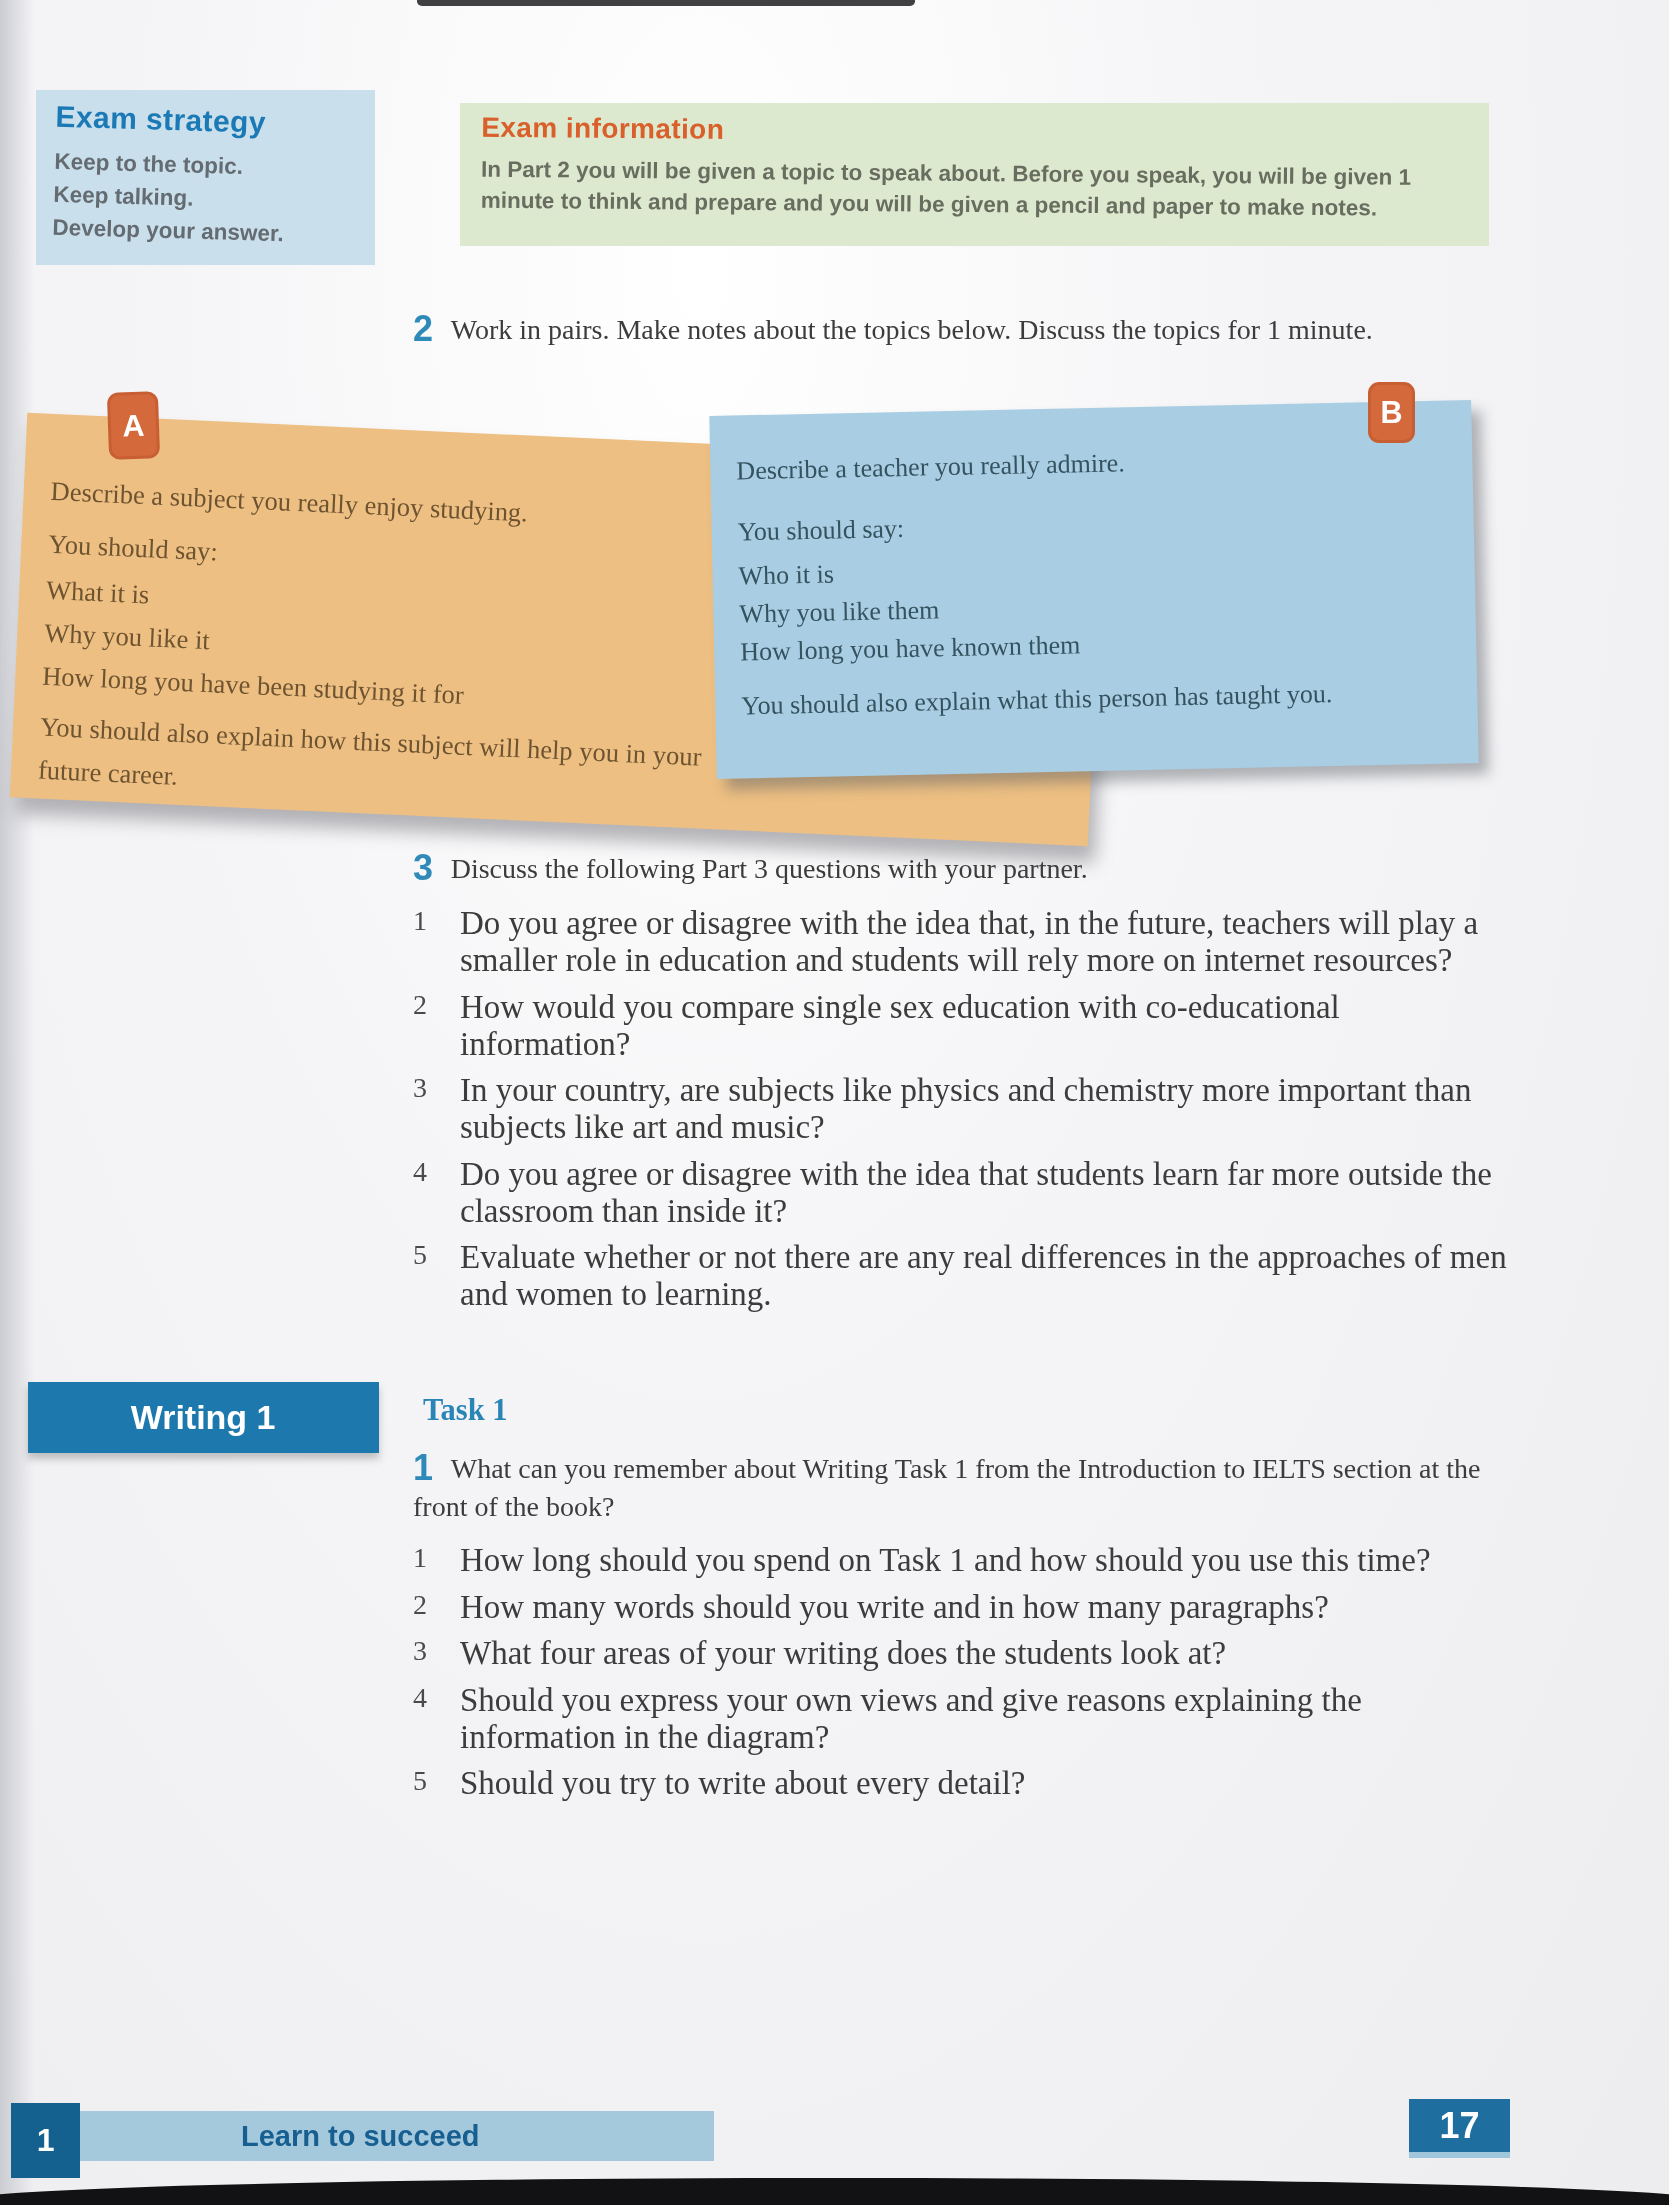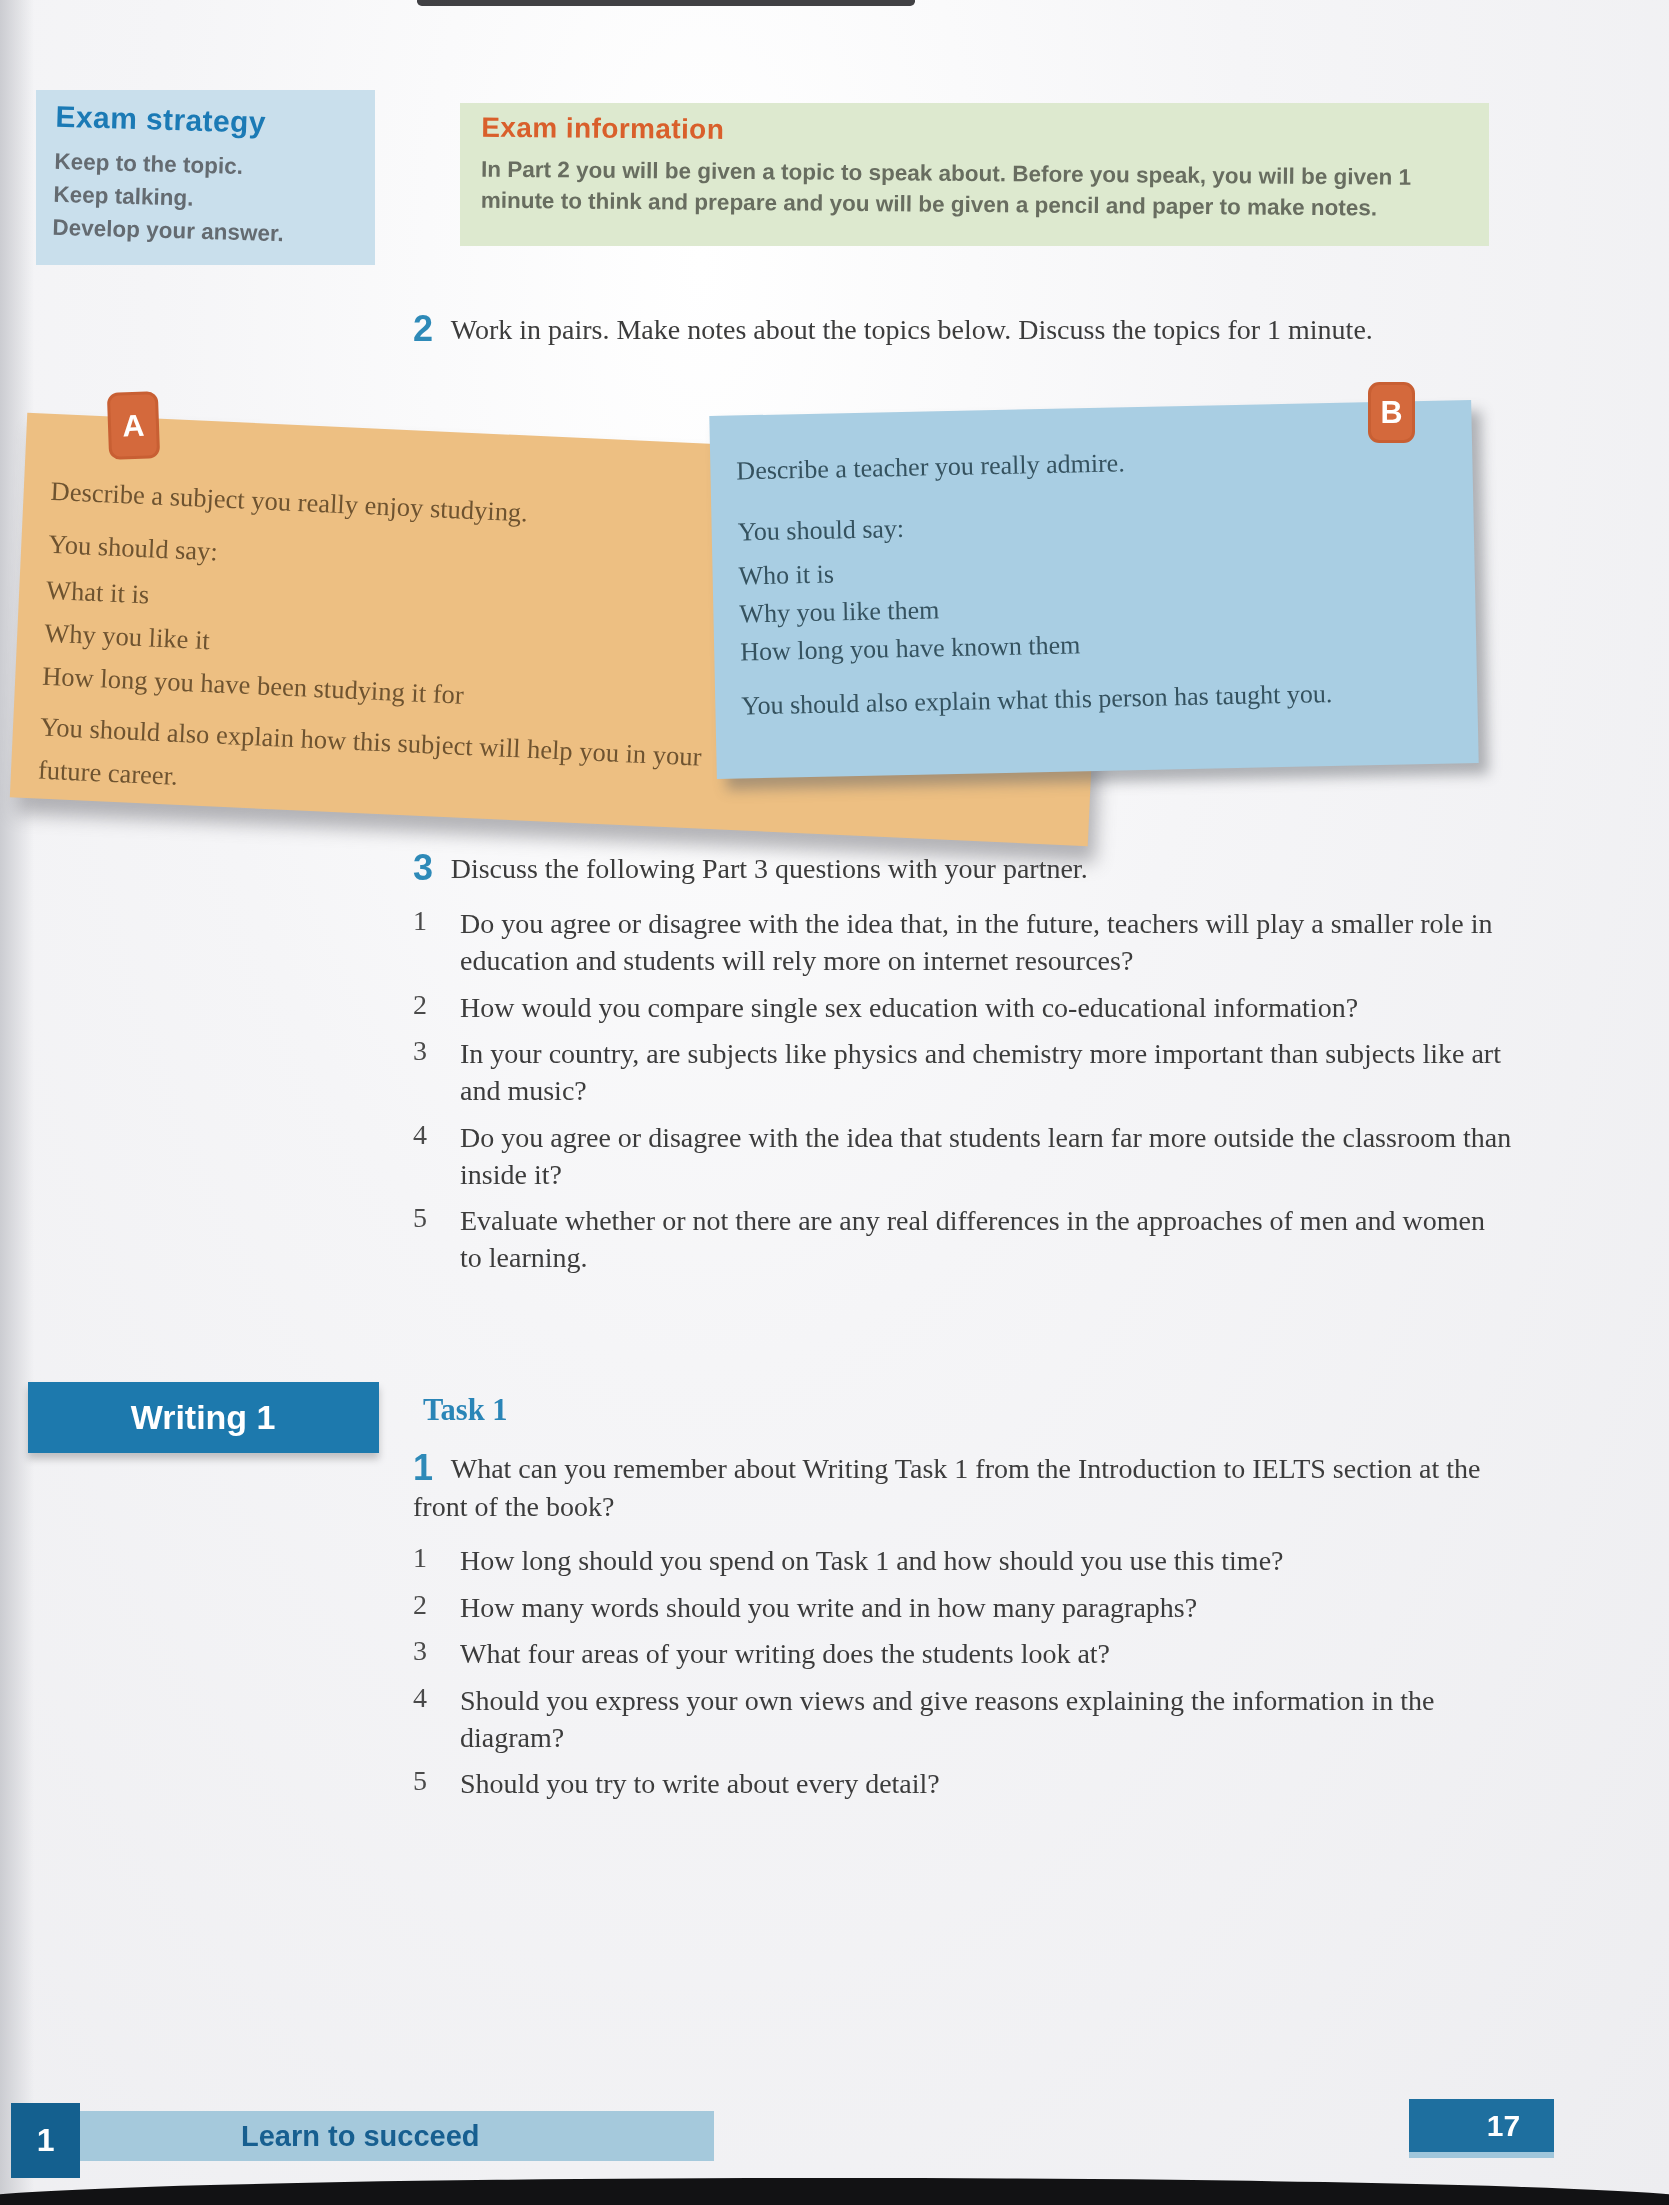--- a/index.html
+++ b/index.html
@@ -28,21 +28,21 @@
   .info h2{margin:0 0 11.2px 0;font-size:28px;color:#d95f2b;letter-spacing:0.4px;}
   .info p{margin:0;font-size:22.5px;line-height:30.5px;color:#585d51;font-weight:bold;opacity:.88;width:975px;}
 
   
   .exercise{position:absolute;left:413px;width:1091px;font-size:28px;line-height:38px;color:#3c3c3c;margin:0;}
   .bignum{font-family:"Liberation Sans",sans-serif;font-weight:bold;font-size:36px;color:#2e8ab8;
     margin-right:17.7px;vertical-align:-1.6px;}
   .qlist{position:absolute;left:413px;width:1099px;}
   .qrow{display:flex;margin-bottom:9.6px;}
   .qnum{flex:0 0 47px;font-size:28px;color:#4a4a4a;}
-  .qtext{flex:1;font-size:28px;line-height:37px;color:#3c3c3c;}
+  .qtext{flex:1;font-size:33px;line-height:37px;color:#3c3c3c;}
 
   
   .card{position:absolute;box-sizing:border-box;}
   .card-a{left:17.7px;top:437px;width:1079px;height:385px;background:#edbf82;transform:rotate(2.6deg);
     z-index:1;box-shadow:8px 16px 17.7px rgba(95,95,102,.45);}
   .card-a .card-text{padding:56px 0 0 27px;width:706px;color:#6e5330;font-size:26.5px;line-height:43px;}
   .card-b{left:713px;top:408px;width:762px;height:363px;background:#a9cee3;transform:rotate(-1.2deg);
     z-index:2;box-shadow:9.6px 11.2px 13px rgba(88,93,99,.45);}
   .card-b .card-text{padding:37px 0 0 26px;width:690px;color:#35525f;font-size:26px;line-height:38px;}
   .card p{margin:0;}
@@ -67,21 +67,21 @@
 
   
   .unit-box{position:absolute;left:11.2px;top:2103px;width:69px;height:75px;background:#14608f;color:#fff;
     font-family:"Liberation Sans",sans-serif;font-weight:bold;font-size:32px;
     display:flex;align-items:center;justify-content:center;}
   .unit-bar{position:absolute;left:80px;top:2111px;width:634px;height:50px;background:#a5c9dc;}
   .unit-title{position:absolute;left:241px;top:2111px;height:38px;line-height:50px;
     font-family:"Liberation Sans",sans-serif;font-weight:bold;font-size:29px;color:#175f90;}
   .page-num{position:absolute;left:1409px;top:2099px;width:101px;height:53px;background:#1e6f9f;
     border-bottom:6.4px solid #9fc6db;color:#fff;font-family:"Liberation Sans",sans-serif;font-weight:bold;
-    font-size:30px;display:flex;align-items:center;justify-content:center;box-sizing:content-box;padding-left:44px;}
+    font-size:36px;display:flex;align-items:center;justify-content:center;box-sizing:content-box;}
 </style>
 </head>
 <body>
 
 <div id="page">
 
   <div class="spine"></div>
   <div class="top-sliver"></div>
 
   <div class="strategy">

